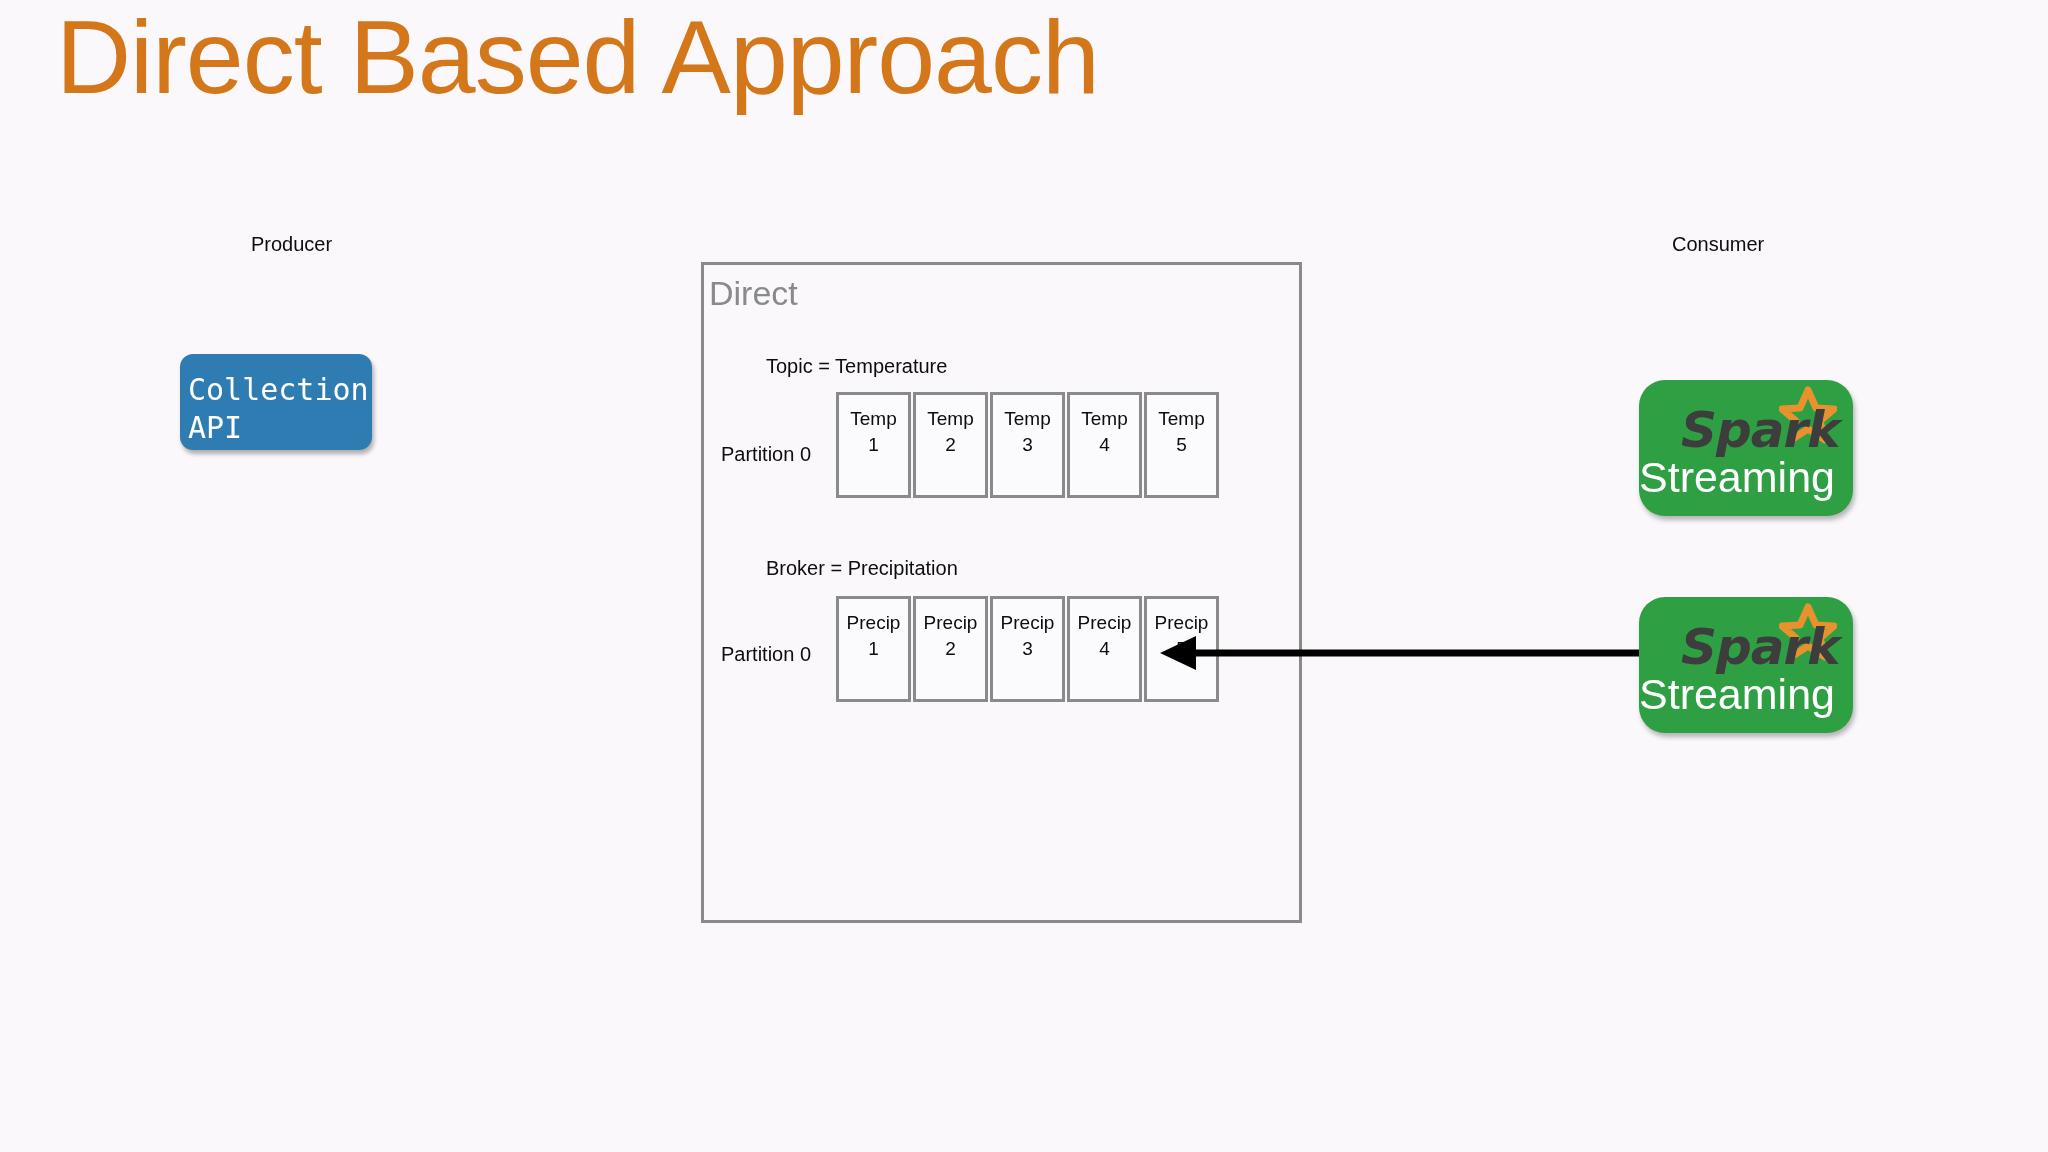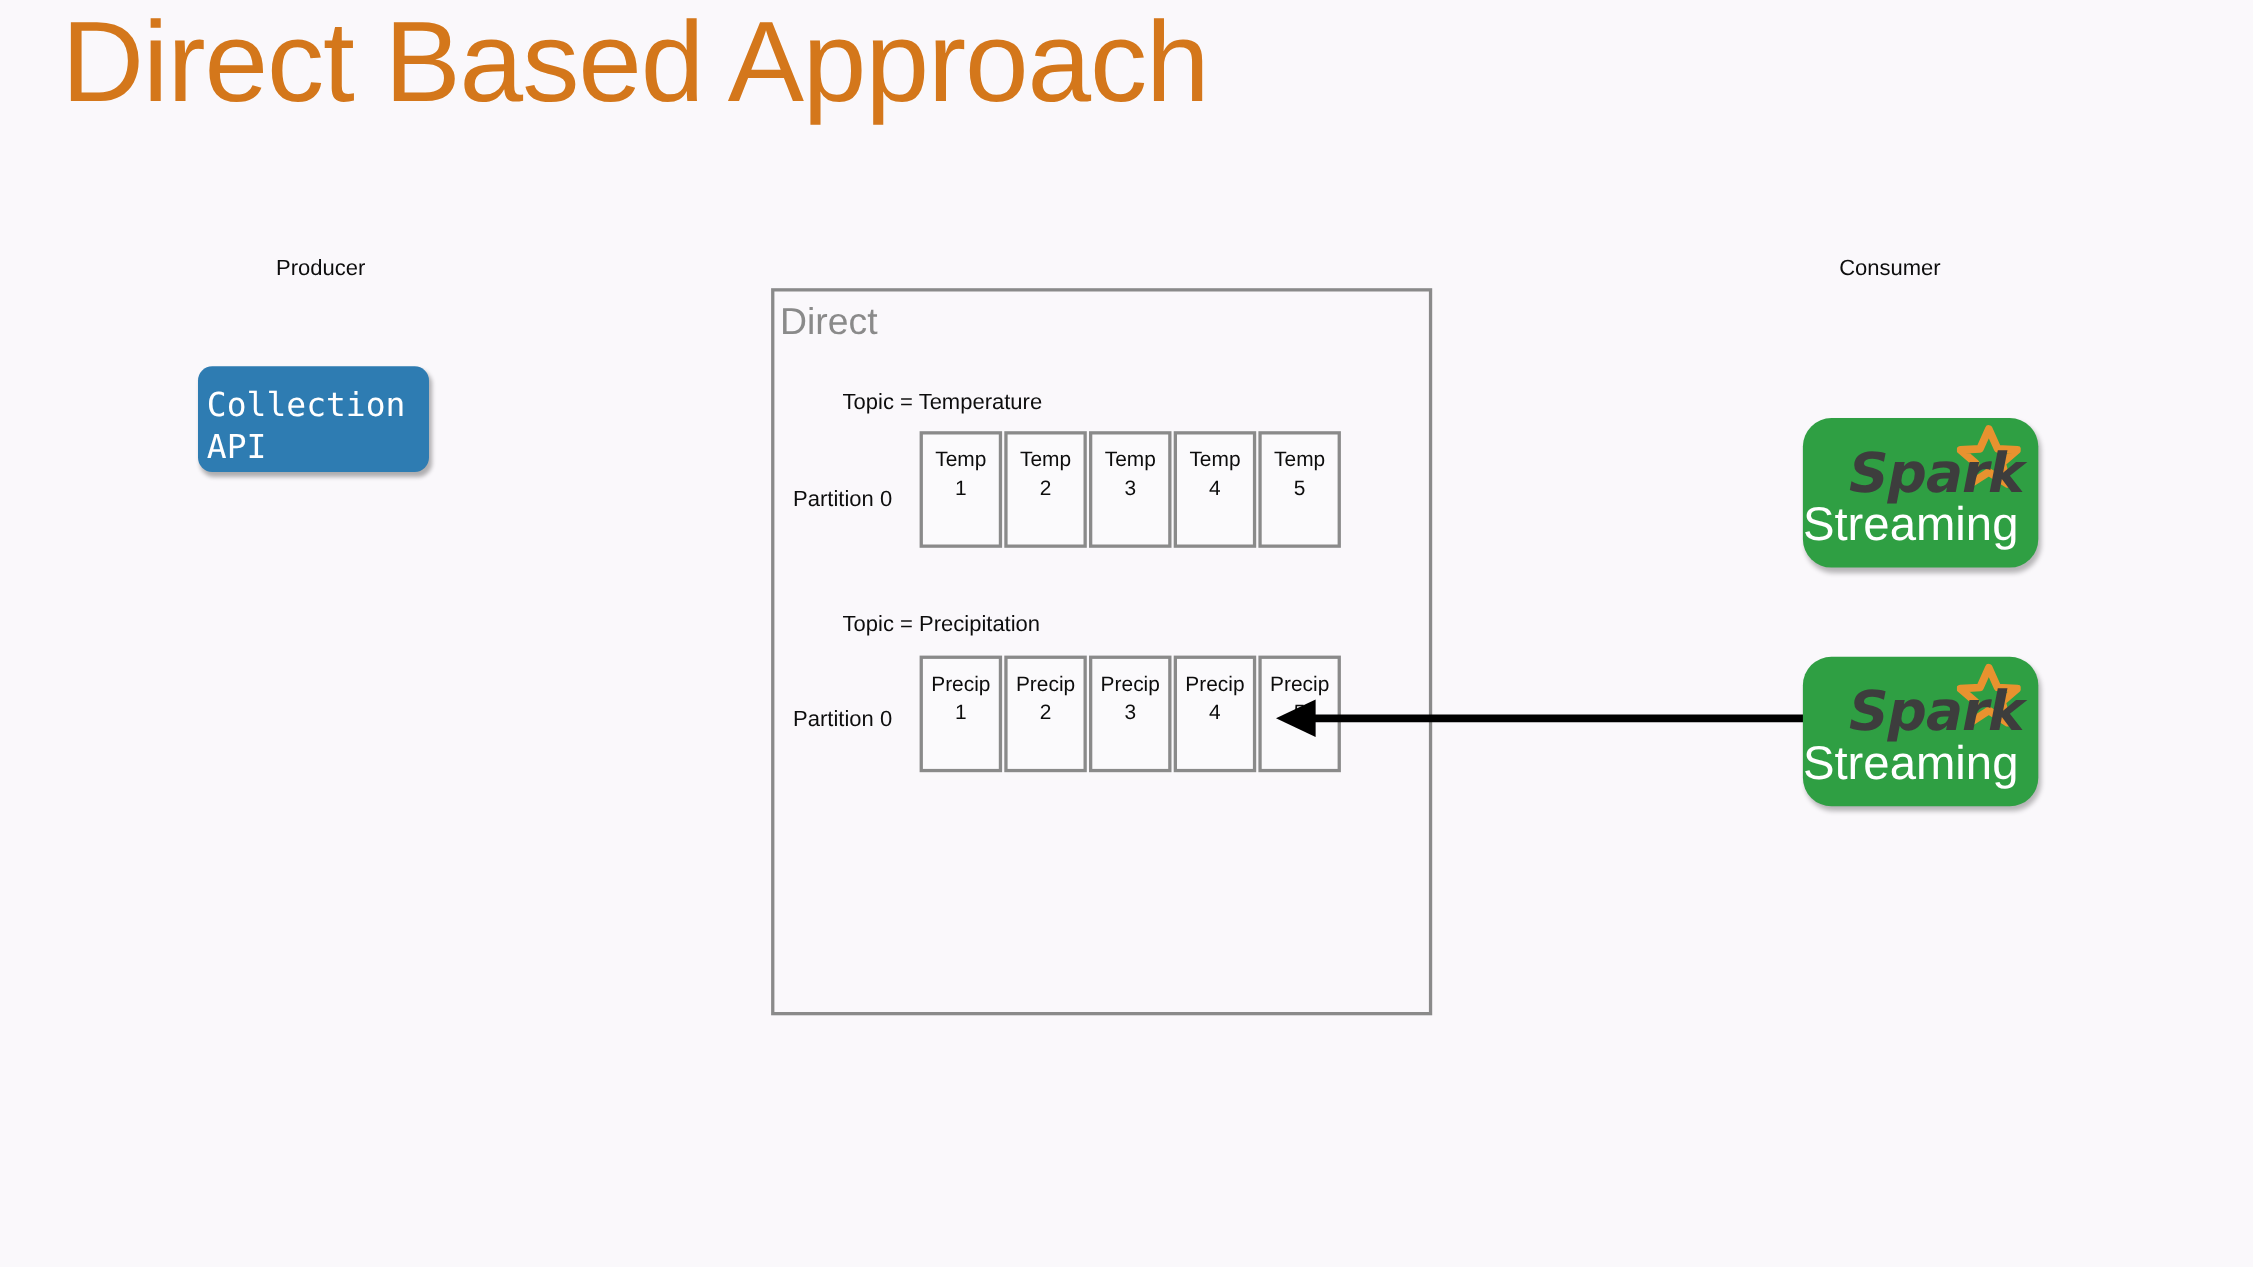--- a/index.html
+++ b/index.html
@@ -67,22 +67,22 @@
     color: #0d0d0d;
     white-space: nowrap;
   }
   .caption.producer { left: 251px; top: 233px; }
   .caption.consumer { left: 1672px; top: 233px; }
 
   
   .collection-api {
     position: absolute;
     left: 180px;
-    top: 333px;
-    width: 210px;
+    top: 354px;
+    width: 192px;
     height: 96px;
     background: #2e7cb2;
     border-radius: 13px;
     box-shadow: 2px 4px 4px rgba(0,0,0,0.30);
     box-sizing: border-box;
     padding: 17px 0 0 8px;
   }
   .collection-api .line {
     font-family: "DejaVu Sans Mono", monospace;
     font-size: 30px;
@@ -249,21 +249,21 @@
     <div class="msg-box">
       <div class="mname">Temp</div>
       <div class="mindex">4</div>
     </div>
     <div class="msg-box">
       <div class="mname">Temp</div>
       <div class="mindex">5</div>
     </div>
   </div>
 
-  <div class="topic-label t2">Topic = Precipitation</div>
+  <div class="topic-label t2">Broker = Precipitation</div>
   <div class="partition-label p2">Partition 0</div>
   <div class="msg-row precips">
     <div class="msg-box">
       <div class="mname">Precip</div>
       <div class="mindex">1</div>
     </div>
     <div class="msg-box">
       <div class="mname">Precip</div>
       <div class="mindex">2</div>
     </div>

